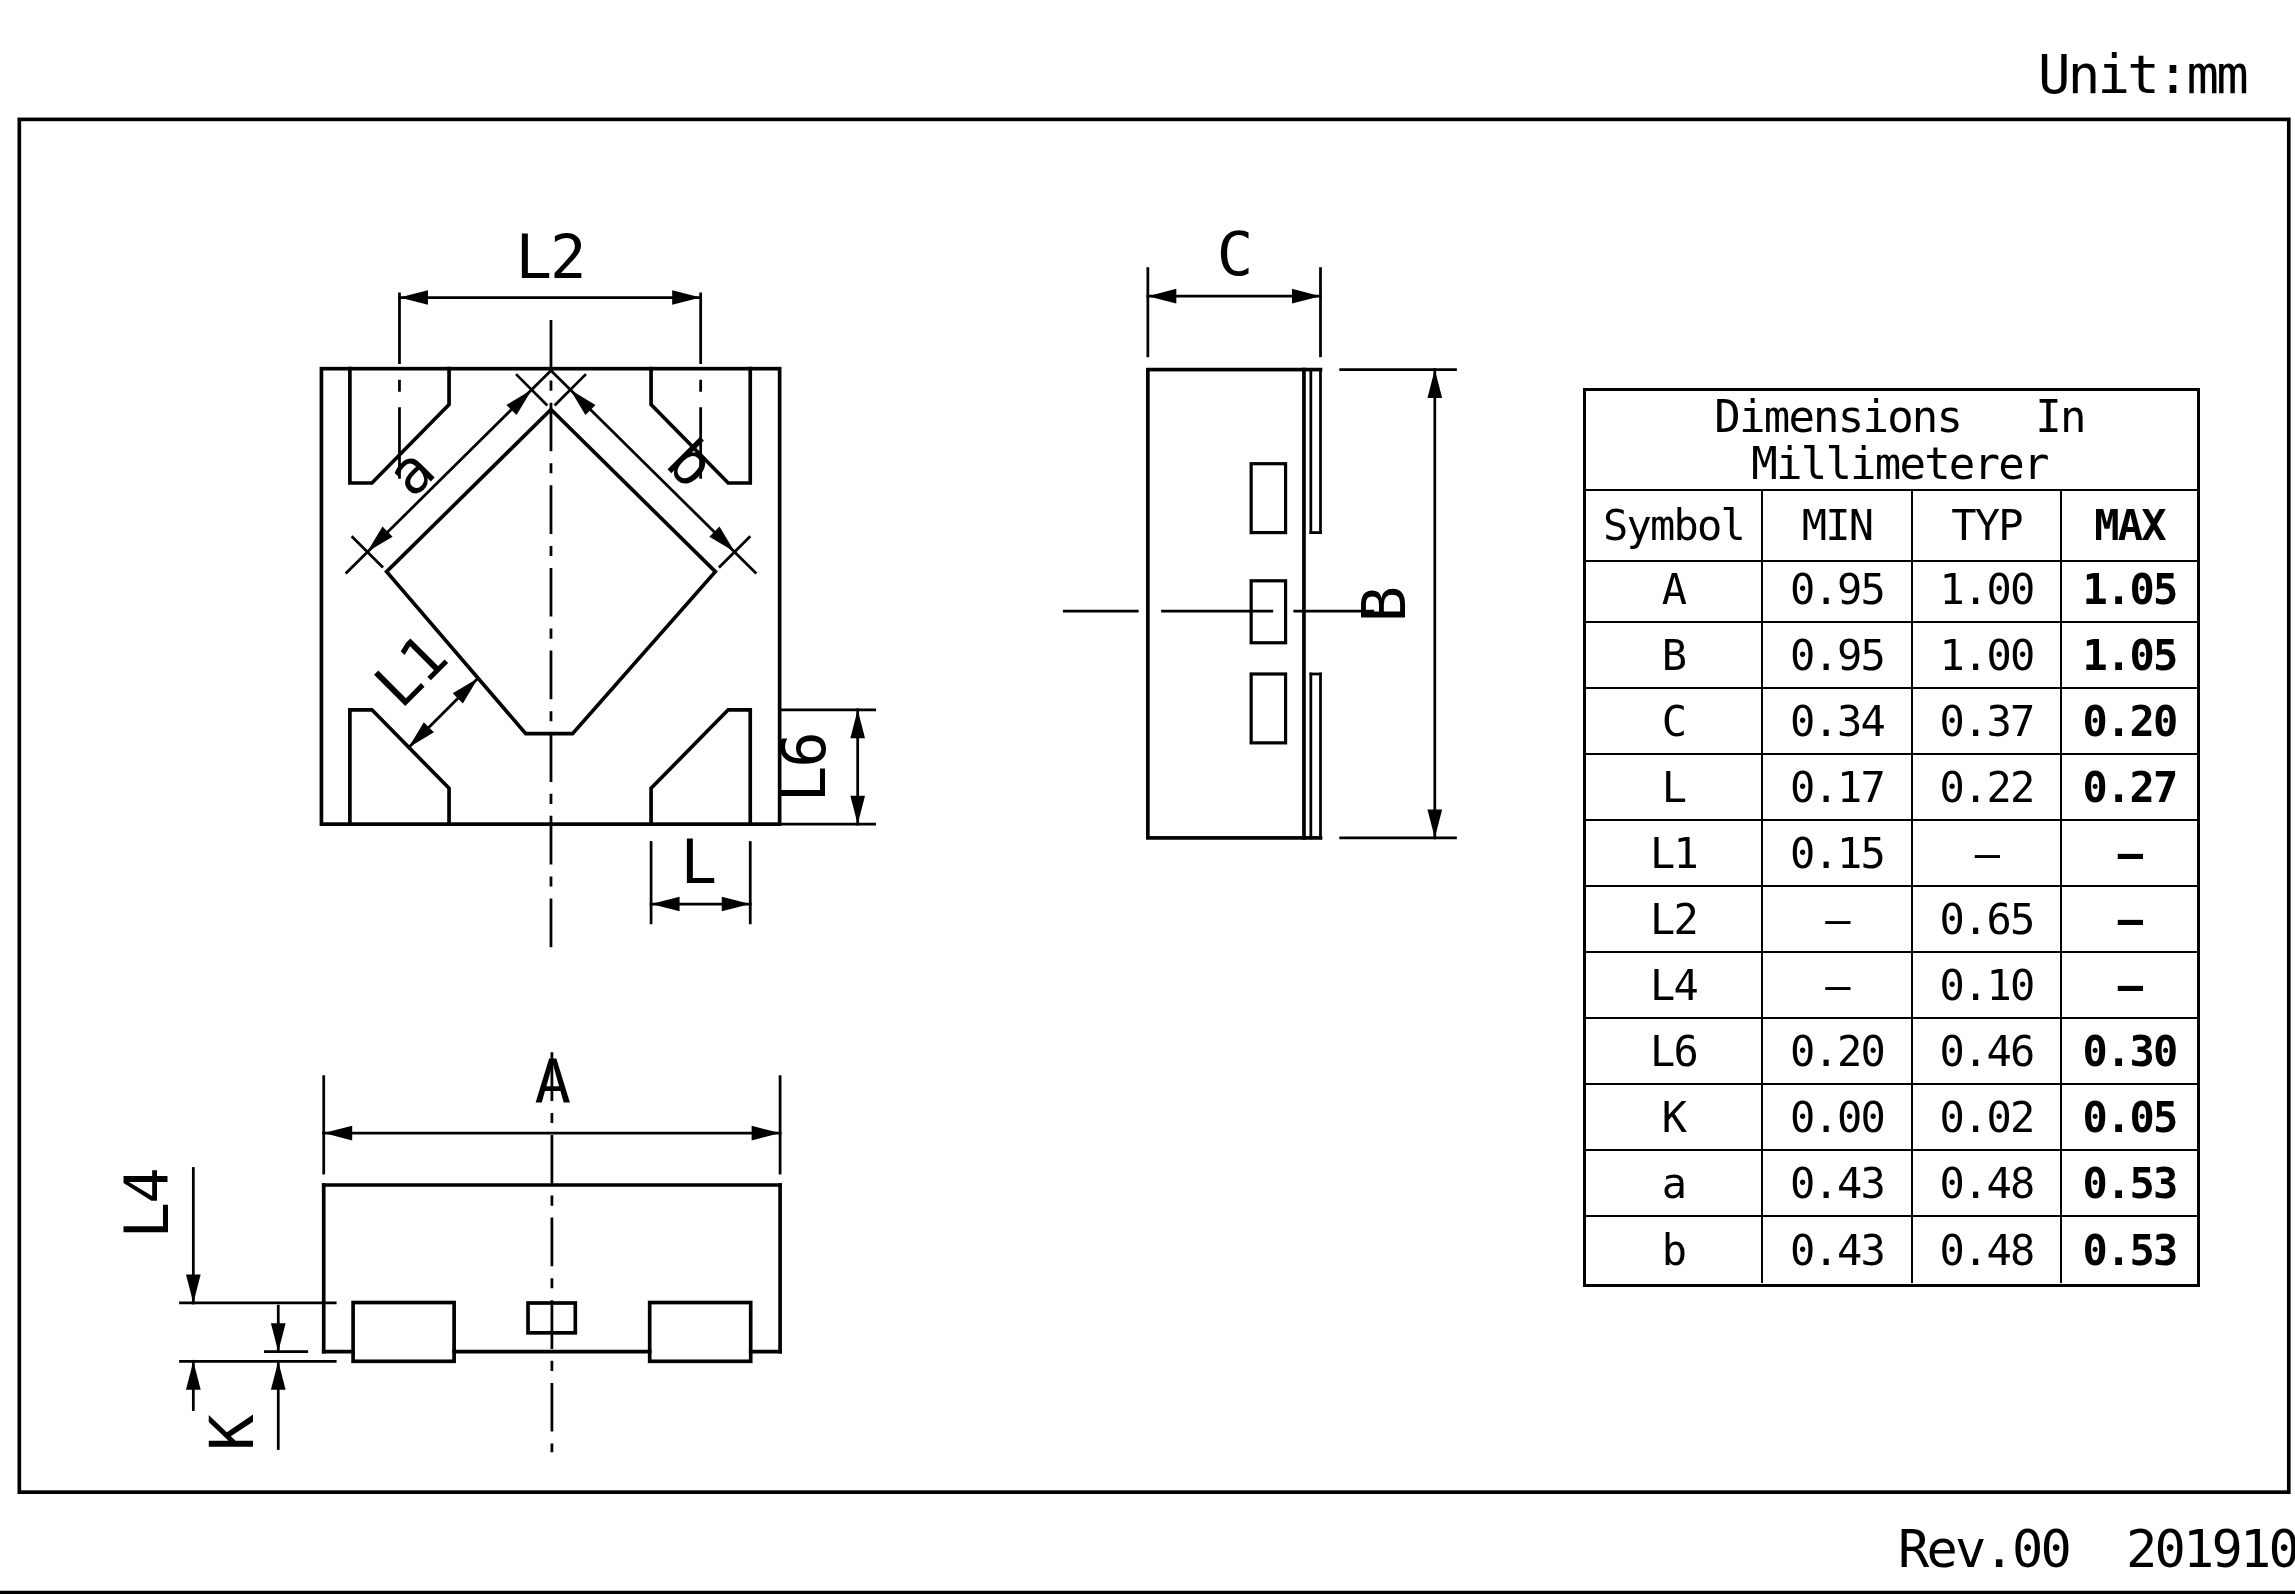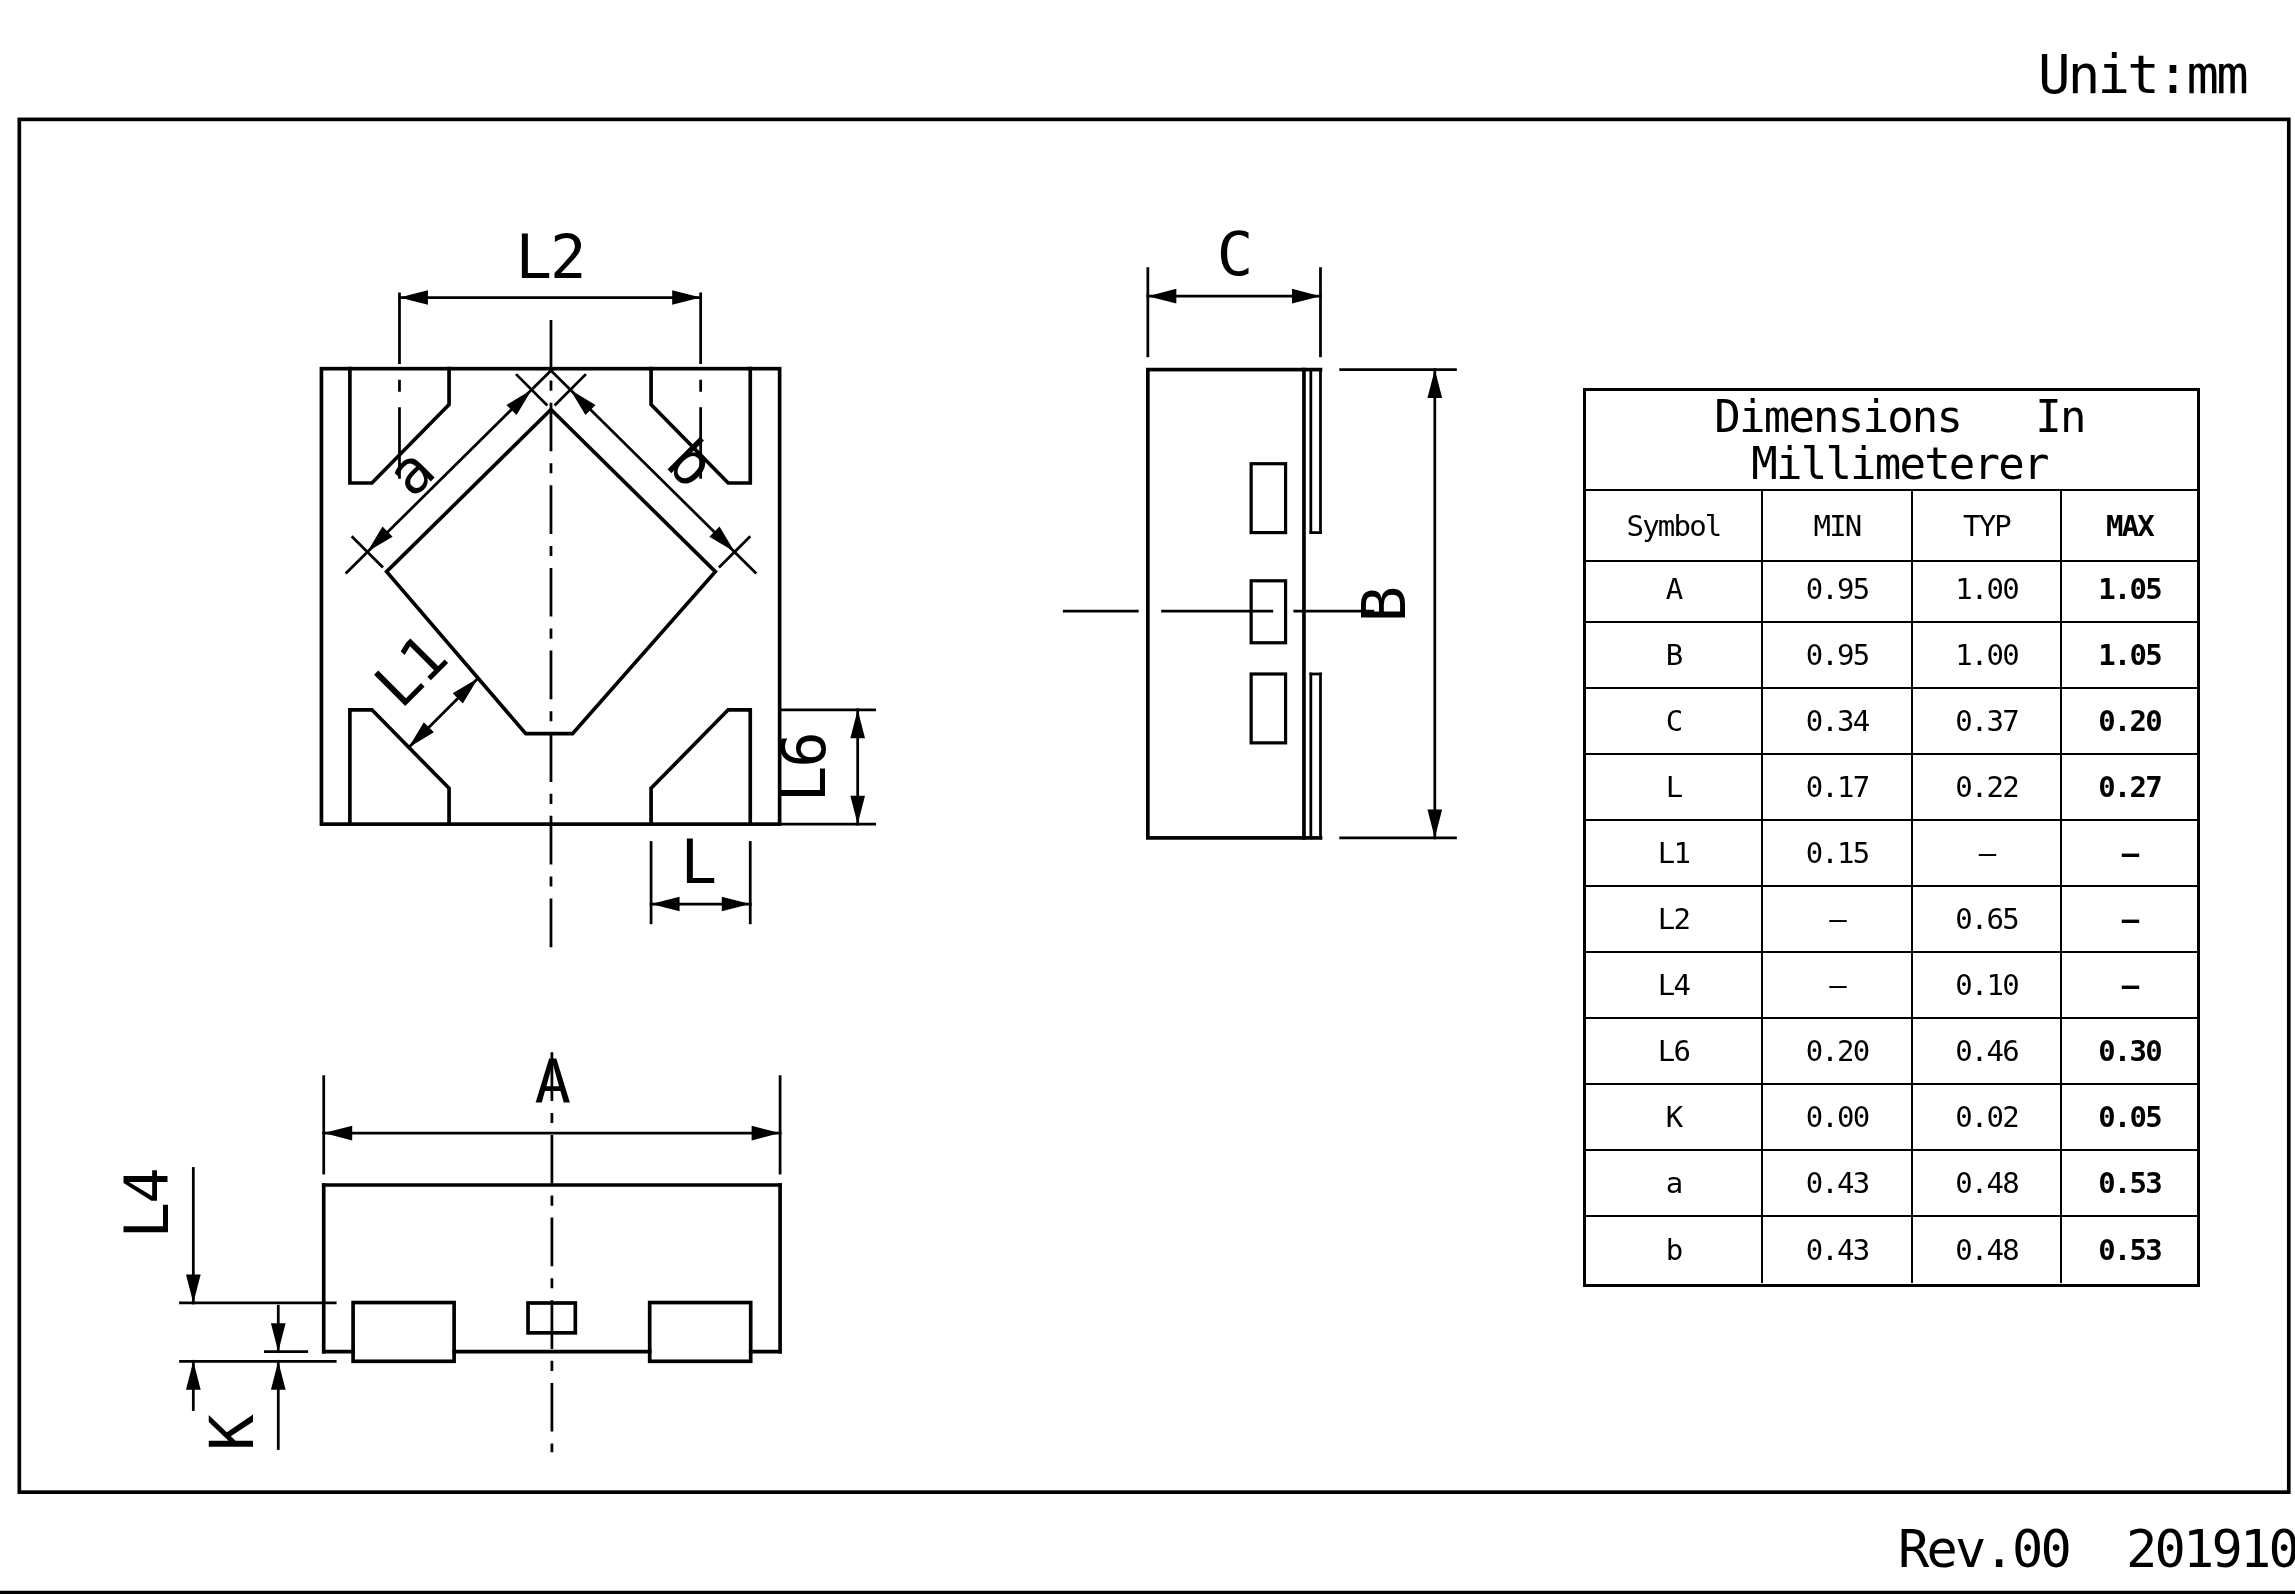--- a/index.html
+++ b/index.html
@@ -76,21 +76,21 @@
     grid-template-columns: 177px 150px 149px 135px;
     grid-auto-rows: 66px;
   }
   .t-grid > div {
     border-right: 2.8px solid #000;
     border-bottom: 2.8px solid #000;
     box-sizing: border-box;
     display: flex;
     align-items: center;
     justify-content: center;
-    font-size: 29px;
+    font-size: 42px;
     letter-spacing: -1.8px;
     white-space: pre;
   }
   .t-grid > div.hdr { height: 71px; }
   .t-grid > div:nth-child(4n) { border-right: none; font-weight: bold; }
   .t-grid > div:nth-last-child(-n+4) { border-bottom: none; }
 </style>
 </head>
 <body>
 

